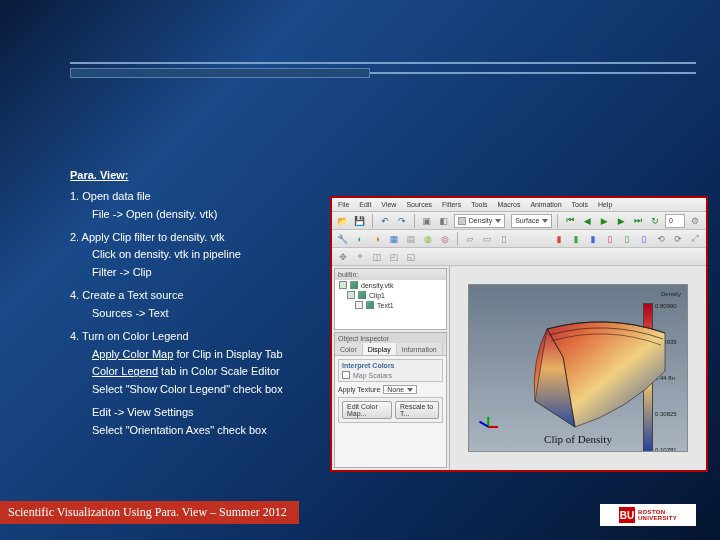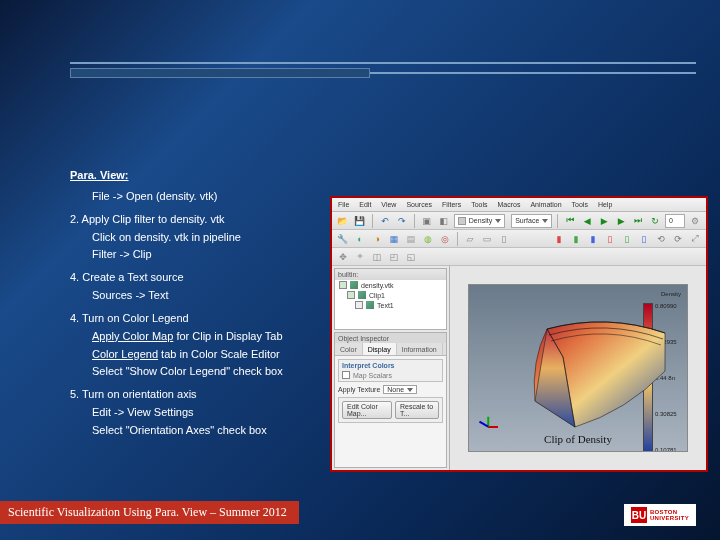--- a/index.html
+++ b/index.html
@@ -147,21 +147,21 @@
     background: #c03020;
     color: #fff;
     font-size: 12px;
     padding: 4px 12px 4px 8px;
     font-family: "Times New Roman", serif;
   }
   .bu-logo {
     position: absolute;
     right: 24px;
     bottom: 14px;
-    width: 72px;
+    width: 96px;
     height: 22px;
     background: #fff;
     display: flex;
     align-items: center;
     justify-content: center;
     gap: 3px;
   }
   .bu-logo .sq { width:16px;height:16px;background:#c00;color:#fff;font-weight:bold;font-size:10px;display:flex;align-items:center;justify-content:center; }
   .bu-logo .txt { font-size:6px; line-height:1; color:#c00; font-weight:bold; letter-spacing:0.3px; }
 </style>
@@ -172,39 +172,39 @@
   <div class="title-rule-top"></div>
   <div class="title-rule-bot-wrap">
     <div class="title-rule-bot-thick"></div>
     <div class="title-rule-bot-thin"></div>
   </div>
 </div>
 
 <div class="content" id="content">
   <div class="section-head">Para. View:</div>
 <div class="step">
+      <div>1. Open data file</div>
       <div class="sub">File -&gt; Open (density. vtk)</div>
     </div>
     <div class="step">
       <div>2. Apply Clip filter to density. vtk</div>
       <div class="sub">Click on density. vtk in pipeline</div>
       <div class="sub">Filter -&gt; Clip</div>
     </div>
     <div class="step">
       <div>4. Create a Text source</div>
       <div class="sub">Sources -&gt; Text</div>
     </div>
     <div class="step">
       <div>4. Turn on Color Legend</div>
       <div class="sub"><span class="u">Apply Color Map</span> for Clip in Display Tab</div>
       <div class="sub"><span class="u">Color Legend</span> tab in Color Scale Editor</div>
       <div class="sub">Select "Show Color Legend" check box</div>
     </div>
     <div class="step">
-      <div>5. Turn on orientation axis</div>
       <div class="sub">Edit -&gt; View Settings</div>
       <div class="sub">Select "Orientation Axes" check box</div>
     </div>
   </div>
 
 <div class="shot">
   <div class="menubar" id="menubar">
       <span>File</span>
       <span>Edit</span>
       <span>View</span>

